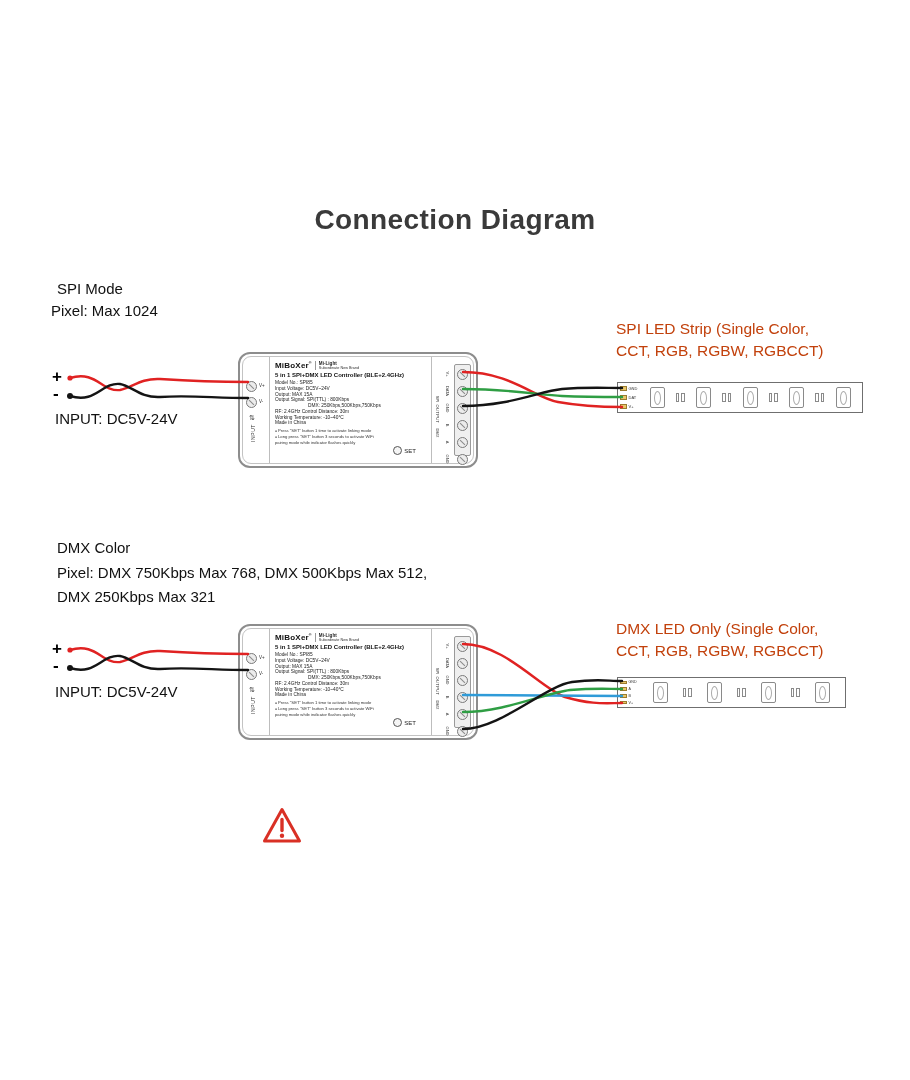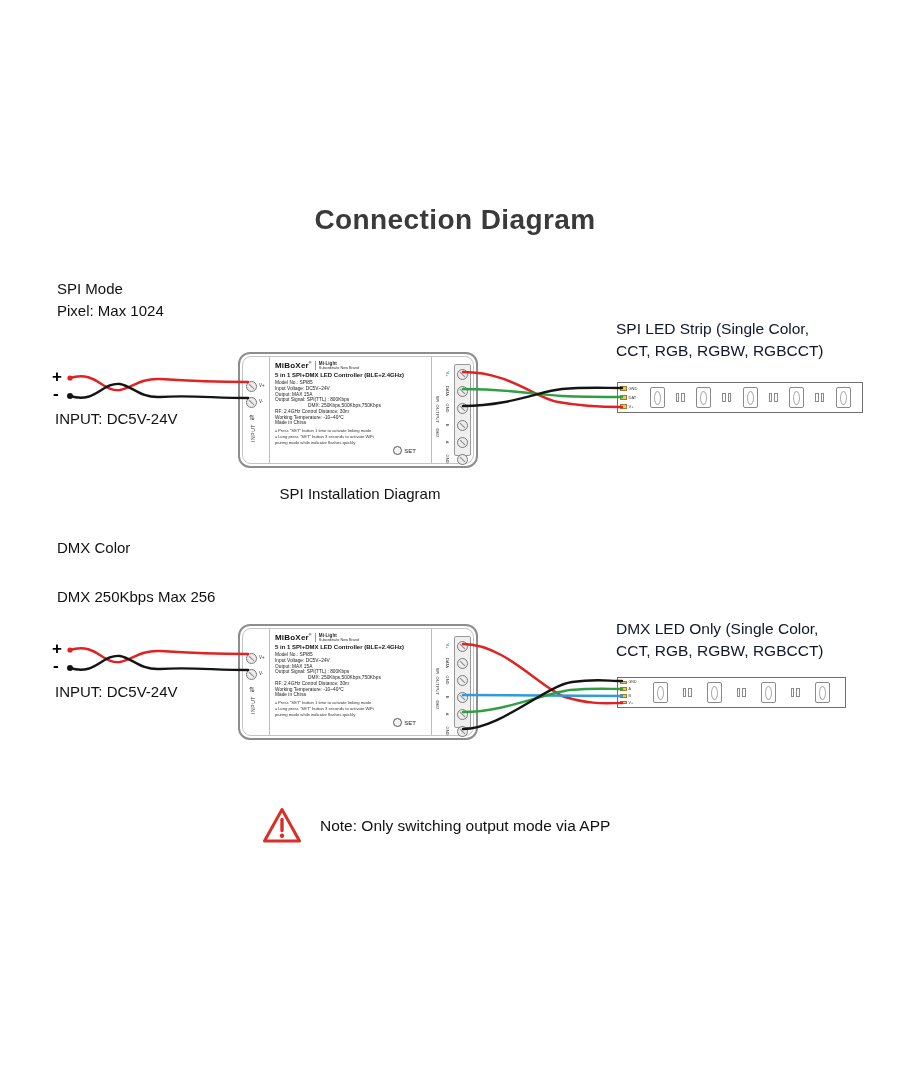--- a/index.html
+++ b/index.html
@@ -6,21 +6,21 @@
   html,body { background:#fff; }
   body { font-family:"Liberation Sans", sans-serif; color:#111; }
   .page { position:relative; width:910px; height:1080px; background:#fff; overflow:hidden;border-radius:26px; }
   .abs { position:absolute; }
 
   .title { width:100%; text-align:center; top:204px; font-size:28px; font-weight:700; color:#3a3a3a; letter-spacing:.4px; }
   .h-mode { font-size:15px; color:#111; }
   .txt { font-size:15px; color:#111; }
   .sign { font-size:17px; font-weight:700; color:#000; line-height:14px; }
   .caption { font-size:15px; color:#111; text-align:center; width:244px; }
-  .striplbl { font-size:15.5px; color:#0f172a; }
+  .striplbl { font-size:15.5px; color:#c2410c; }
 
   
   .device { width:240px; height:116px; border:2px solid #8d8d8d; border-radius:12px; background:#fff; }
   .device-inner { position:absolute; inset:2px; border:1px solid #c3c3c3; border-radius:9px; }
   .dev-left { position:absolute; left:0; top:0; bottom:0; width:27px; border-right:1px solid #bdbdbd; }
   .screw { position:absolute; width:11px; height:11px; border-radius:50%; border:1px solid #7a7a7a; background:#ececec; }
   .screw::after { content:""; position:absolute; left:1px; right:1px; top:4px; height:1px; background:#8a8a8a; transform:rotate(45deg); }
   .lpin { position:absolute; left:16px; font-size:4.5px; color:#333; }
   .arrows { position:absolute; left:6px; top:57px; font-size:7px; color:#444; }
   .input-rot { position:absolute; left:7px; top:67px; font-size:5px; letter-spacing:.6px; color:#333; writing-mode:vertical-rl; transform:rotate(180deg); }
@@ -67,21 +67,21 @@
   .note-text { font-size:15.5px; color:#111; }
 </style>
 </head>
 <body>
 
 <div class="page">
 
   <div class="abs title">Connection Diagram</div>
 
   <div class="abs h-mode" style="left:57px;top:280px;text-align:right;">SPI Mode</div>
-  <div class="abs txt" style="left:57px;top:302px;">Pixel: Max 1024</div>
+  <div class="abs txt" style="left:51px;top:302px;">Pixel: Max 1024</div>
 
   <div class="abs sign" style="left:52px;top:370px;">+</div>
   <div class="abs sign" style="left:53px;top:387px;">-</div>
   <div class="abs txt" style="left:55px;top:410px;">INPUT: DC5V-24V</div>
 
   <div class="abs device" style="left:238px;top:352px;">
     <div class="device-inner">
       <div class="dev-left">
         <div class="screw" style="left:3px;top:24px;"></div>
         <div class="screw" style="left:3px;top:40px;"></div>
@@ -133,21 +133,20 @@
         <div class="screw" style="left:25px;top:12px;"></div>
         <div class="screw" style="left:25px;top:29px;"></div>
         <div class="screw" style="left:25px;top:46px;"></div>
         <div class="screw" style="left:25px;top:63px;"></div>
         <div class="screw" style="left:25px;top:80px;"></div>
         <div class="screw" style="left:25px;top:97px;"></div>
       </div>
     </div>
   </div>
 
-  <div class="abs caption" style="left:238px;top:485px;">SPI Installation Diagram</div>
 
   <div class="abs striplbl" style="left:616px;top:320px;">SPI LED Strip (Single Color,</div>
   <div class="abs striplbl" style="left:616px;top:342px;">CCT, RGB, RGBW, RGBCCT)</div>
 
   <div class="strip" style="left:617px;top:382px;width:246px;">
     <div class="strip-pads">
       <div class="pad-row">
           <span class="pad-sq"></span>
           <span class="pad-lbl">GND</span>
         </div>
@@ -179,21 +178,22 @@
       <div class="led"></div>
       <div class="joint">
           <span></span>
           <span></span>
         </div>
       <div class="led"></div>
     </div>
   </div>
 
   <div class="abs h-mode" style="left:57px;top:539px;">DMX Color</div>
-  <div class="abs txt" style="left:57px;top:588px;">DMX 250Kbps Max 256</div>
+  <div class="abs txt" style="left:57px;top:564px;">Pixel: DMX 750Kbps Max 768, DMX 500Kbps Max 512,</div>
+  <div class="abs txt" style="left:57px;top:588px;">DMX 250Kbps Max 321</div>
 
   <div class="abs sign" style="left:52px;top:642px;">+</div>
   <div class="abs sign" style="left:53px;top:659px;">-</div>
   <div class="abs txt" style="left:55px;top:683px;">INPUT: DC5V-24V</div>
 
   <div class="abs device" style="left:238px;top:624px;">
     <div class="device-inner">
       <div class="dev-left">
         <div class="screw" style="left:3px;top:24px;"></div>
         <div class="screw" style="left:3px;top:40px;"></div>
@@ -294,21 +294,20 @@
       <div class="led"></div>
     </div>
   </div>
 
   <div class="abs note-row" style="left:262px;top:806px;">
     <svg width="40" height="40" viewBox="0 0 40 40">
       <path d="M20 3.5 L37.5 35 L2.5 35 Z" fill="#ffffff" stroke-width="3" stroke-linejoin="round" stroke="#d93025"></path>
       <path d="M20 13.5 L20 24.5" stroke-width="3.4" stroke-linecap="round" fill="none" stroke="#d93025"></path>
       <circle cx="20" cy="29.8" r="2.2" fill="#d93025"></circle>
     </svg>
-    <span class="note-text">Note: Only switching output mode via APP</span>
   </div>
 
   <svg class="wires" viewBox="0 0 910 1080">
 
     <circle cx="70" cy="378" r="2.6" fill="#e02222"></circle>
     <circle cx="70" cy="396" r="3" fill="#141414"></circle>
     <path d="M70,378 C96,370 102,392 120,390 C132,388 140,378 160,379 C190,381 214,382 248,382" fill="none" stroke-width="2.4" stroke-linecap="round" stroke="#e02222"></path>
     <path d="M70,396 C96,404 102,382 120,384 C132,386 140,398 160,397 C190,395 214,398 248,398" fill="none" stroke-width="2.4" stroke-linecap="round" stroke="#141414"></path>
 
     <path d="M463,372 C510,372 535,398 558,402 C580,406 602,407 622,407" fill="none" stroke-width="2.4" stroke-linecap="round" stroke="#e02222"></path>

